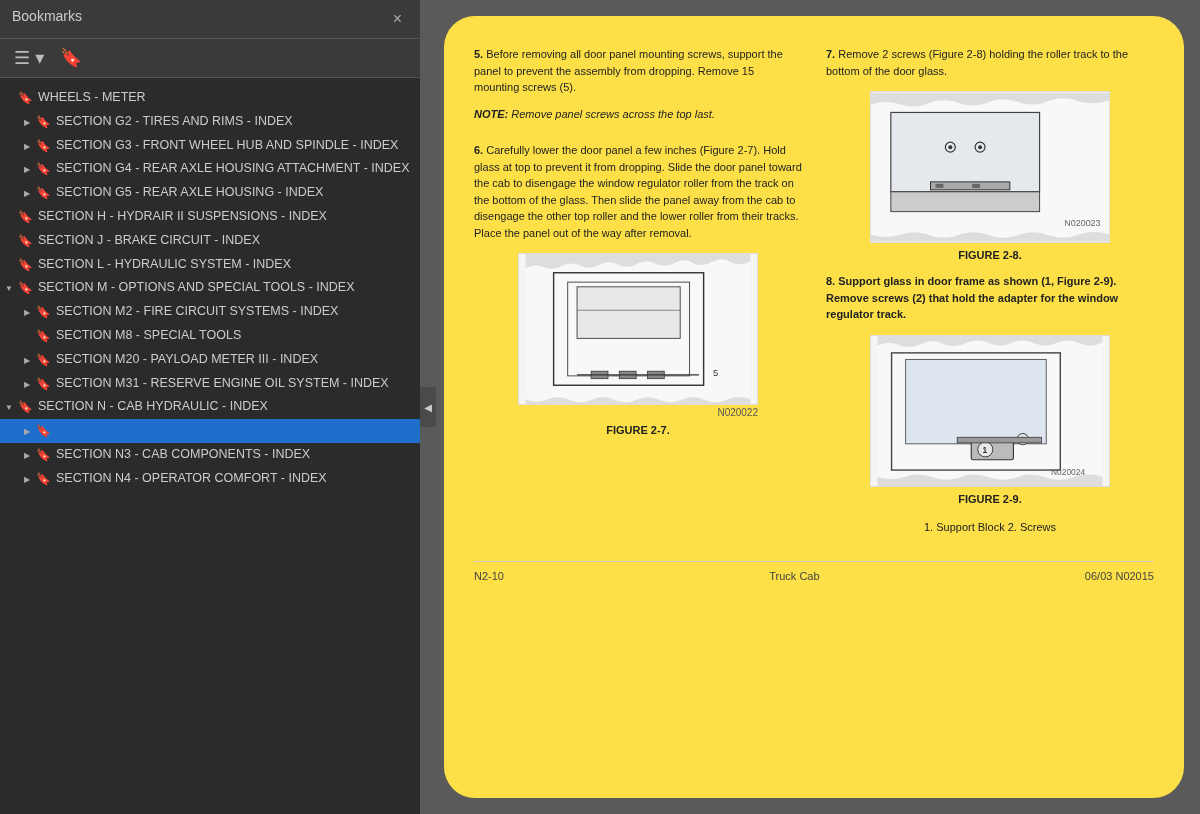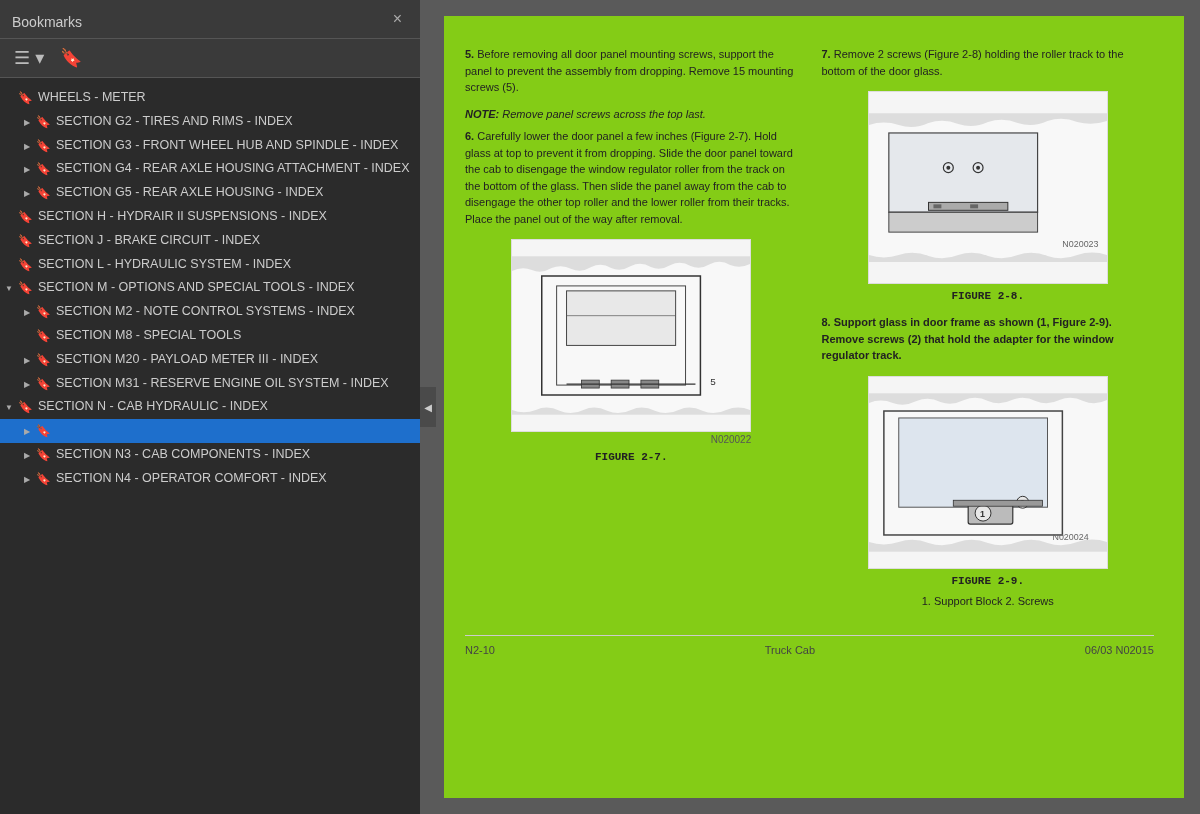--- a/index.html
+++ b/index.html
@@ -12,21 +12,21 @@
       background: #2b2b2b;
       display: flex;
       flex-direction: column;
       height: 100%;
       overflow: hidden;
     }
     #sidebar-header {
       background: #3a3a3a;
       padding: 8px 12px;
       display: flex;
-      align-items: flex-end;
+      align-items: flex-start;
       justify-content: space-between;
       border-bottom: 1px solid #555;
     }
     #sidebar-title {
       color: #ccc;
       font-size: 14px;
       font-weight: normal;
     }
     #sidebar-close {
       color: #aaa;
@@ -121,69 +121,69 @@
       width: 16px;
       height: 40px;
       font-size: 10px;
       display: flex;
       align-items: center;
       justify-content: center;
       z-index: 10;
     }
 
     #document-page {
-      background: #84cc16;
+      background: #fde047;
       margin: 16px 16px 16px 24px;
       flex: 1;
       overflow-y: auto;
-      padding: 30px 30px 20px 21px;
+      padding: 30px 30px 20px 30px;
       font-family: Arial, sans-serif;
+      border-radius: 31px;
     }
 
     .doc-two-col {
       display: grid;
       grid-template-columns: 1fr 1fr;
       gap: 24px;
     }
 
     .doc-text {
       font-size: 11px;
       line-height: 1.5;
       color: #222;
     }
     .doc-text .step {
       margin-bottom: 10px;
     }
     .doc-text .note {
       font-style: italic;
-      margin-bottom: 6px;
+      margin-bottom: 20px;
     }
 
     .figure-container {
       display: flex;
       flex-direction: column;
       align-items: center;
       margin: 12px 0;
     }
     .figure-img {
       width: 100%;
       max-width: 240px;
-      height: 193px;
+      height: 152px;
       background: #f5f5f5;
       border: 1px solid #ddd;
       position: relative;
       overflow: hidden;
     }
     .figure-caption {
       font-size: 11px;
       text-align: center;
       margin-top: 6px;
       font-weight: bold;
       color: #222;
-      font-family: Liberation Mono, monospace;
     }
     .figure-note {
       font-size: 10px;
       text-align: right;
       color: #555;
       width: 100%;
       max-width: 240px;
       margin-top: 2px;
     }
 
@@ -199,21 +199,21 @@
       font-size: 11px;
       color: #444;
       margin-top: 16px;
       padding-top: 8px;
       border-top: 1px solid #ccc;
     }
 
     .figure-labels {
       font-size: 11px;
       color: #222;
-      margin-top: 8px;
+      margin-top: 16px;
       text-align: center;
     }
   </style>
 </head>
 <body>
 
 <div id="sidebar">
   <div id="sidebar-header">
     <span id="sidebar-title">Bookmarks</span>
     <button id="sidebar-close">×</button>
@@ -265,21 +265,21 @@
         <span class="tree-label">SECTION L - HYDRAULIC SYSTEM - INDEX</span>
       </div>
       <div class="tree-item">
         <span class="tree-expand"><span class="arrow-down"></span></span>
         <span class="bookmark-icon">🔖</span>
         <span class="tree-label">SECTION M - OPTIONS AND SPECIAL TOOLS - INDEX</span>
       </div>
       <div class="tree-item indent-1">
         <span class="tree-expand"><span class="arrow-right"></span></span>
         <span class="bookmark-icon">🔖</span>
-        <span class="tree-label">SECTION M2 - NOTE CONTROL SYSTEMS - INDEX</span>
+        <span class="tree-label">SECTION M2 - FIRE CIRCUIT SYSTEMS - INDEX</span>
       </div>
       <div class="tree-item indent-1">
         <span class="tree-expand">&nbsp;</span>
         <span class="bookmark-icon">🔖</span>
         <span class="tree-label">SECTION M8 - SPECIAL TOOLS</span>
       </div>
       <div class="tree-item indent-1">
         <span class="tree-expand"><span class="arrow-right"></span></span>
         <span class="bookmark-icon">🔖</span>
         <span class="tree-label">SECTION M20 - PAYLOAD METER III - INDEX</span>

